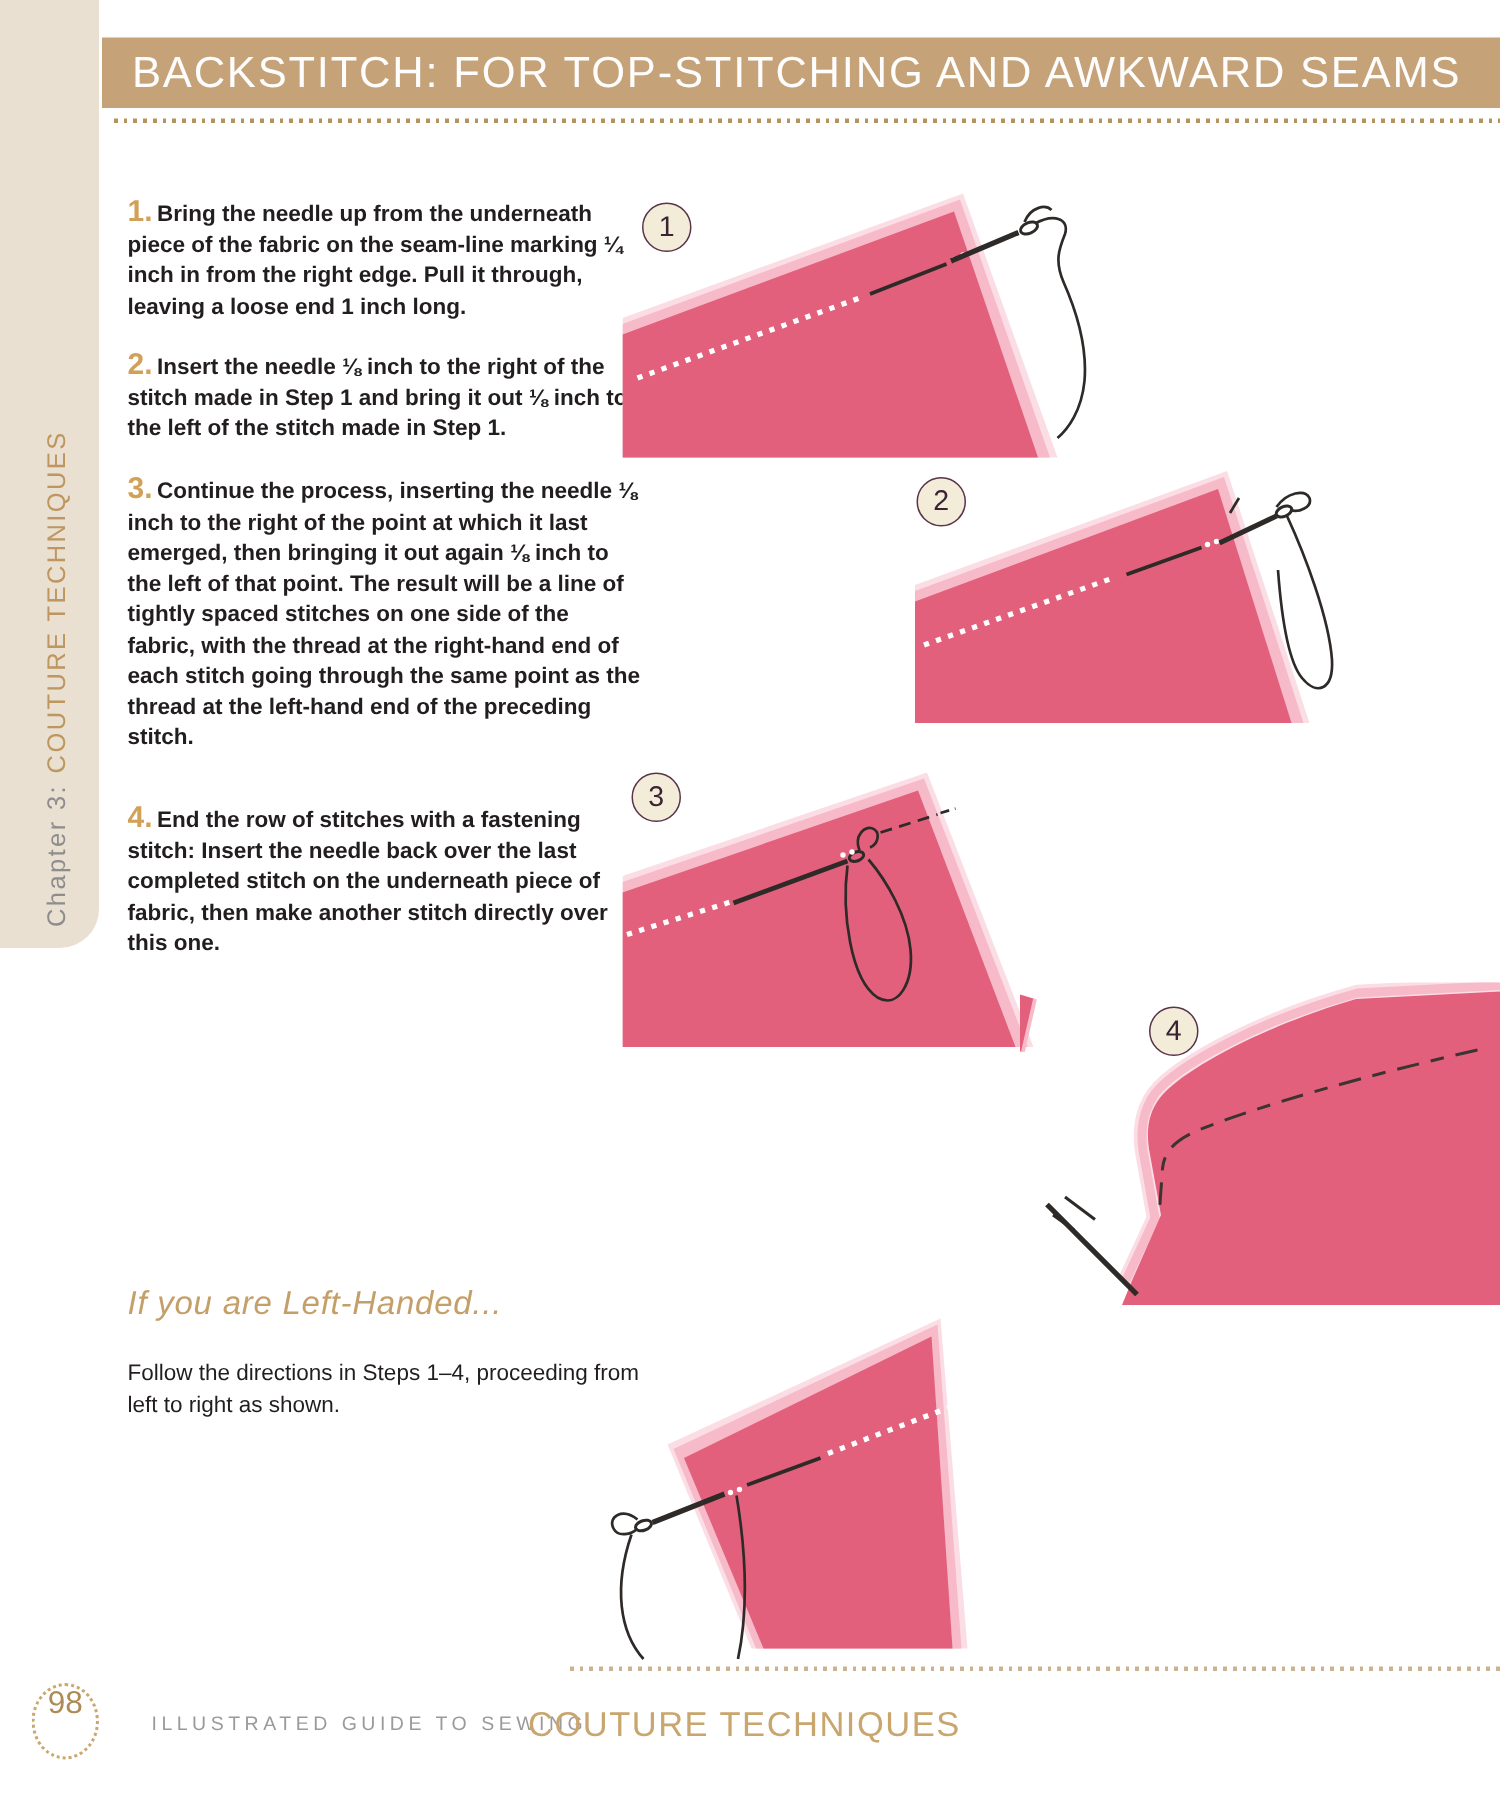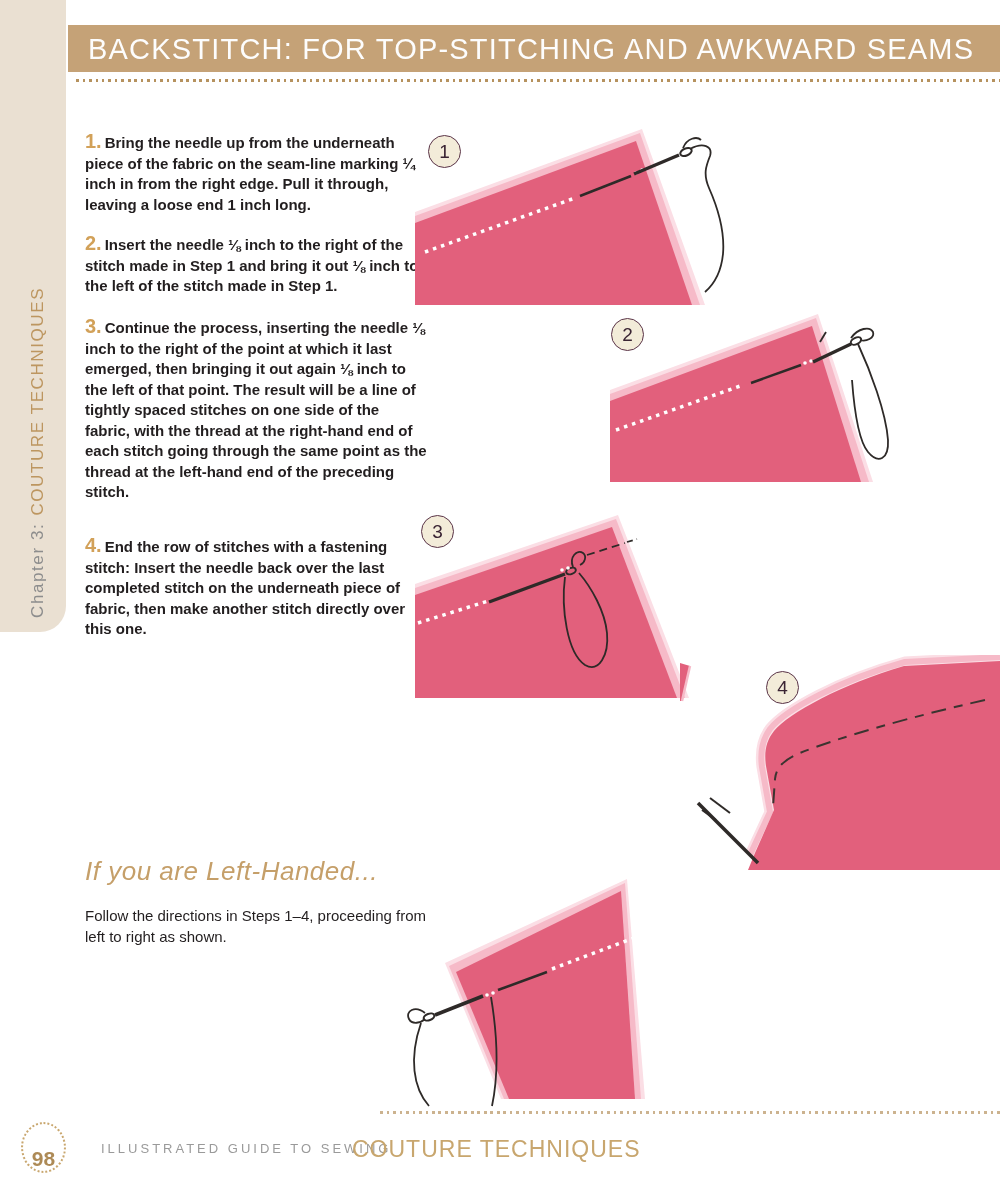--- a/index.html
+++ b/index.html
@@ -46,21 +46,21 @@
   }
   #step-1 { top:131px; }
   #step-2 { top:233px; }
   #step-3 { top:300px;margin-top:16px; }
   #step-4 { top:495px;margin-top:40px; }
   .step-num { font-size:20px; color:#d2a159; padding-right:3px; }
 
   
   #lh-heading {
     position:absolute; left:85px; top:856px; margin:0;
-    font-size:26px; font-style:italic; font-weight:400;
+    font-size:22px; font-style:italic; font-weight:400;
     letter-spacing:.5px; color:#c59f69;
   }
   #lh-body {
     position:absolute; left:85px; top:905px; width:342px; margin:0;
     font-size:15px; line-height:21px; color:#221e1f;
   }
 
   
   .fig-badge {
     position:absolute; width:33px; height:33px; box-sizing:border-box;
@@ -78,21 +78,21 @@
   #fig-2 { left:608px; top:312px; }
   #fig-3 { left:415px; top:503px; }
   #fig-4 { left:680px; top:655px; }
   #fig-5 { left:395px; top:873px; }
 
   
   #footer-circle {
     position:absolute; left:21px; top:1122px; width:45px; height:51px;
     box-sizing:border-box; border:2px dotted #c9a76f; border-radius:50%;
     color:#ad8a56; font-size:21px;
-    display:flex; align-items:flex-end; justify-content:center;font-weight:bold;
+    display:flex; align-items:flex-start; justify-content:center;
   }
   #footer-book {
     position:absolute; left:101px; top:1141px;
     font-size:13px; letter-spacing:3px; color:#9a9a9a;
   }
   #footer-series {
     position:absolute; left:352px; top:1136px;
     font-size:23px; letter-spacing:1px; color:#c8a66e;
   }
 </style>

